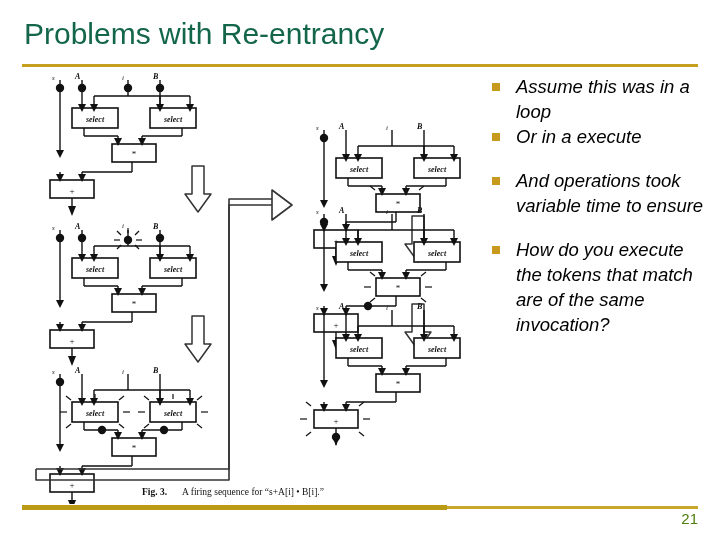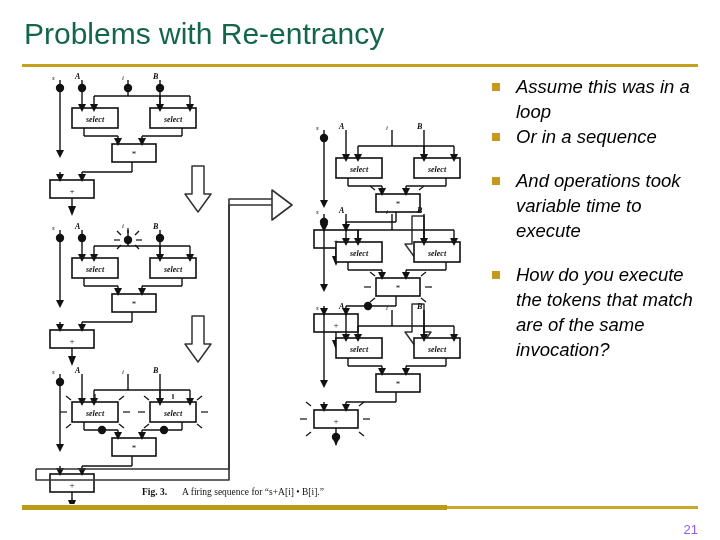--- a/index.html
+++ b/index.html
@@ -39,24 +39,23 @@
   }
   .footer-rule-right{
     position:absolute;
     left:447px; top:506px;
     width:251px; height:3px;
     background:#c9a72a;
   }
   .page-number{
     position:absolute;
     right:22px; top:510px;
-    font-size:13px;
-    color:#8b5cf6;
+    font-size:15px;
+    color:#4d7c0f;
     font-family:"Liberation Sans", sans-serif;
-    margin-top:12px;
   }
 
   
   .bullets{
     position:absolute;
     left:492px; top:74px;
     width:212px;
     font-style:italic;
   }
   .bullet-row{
@@ -387,28 +386,28 @@
 
   <div class="bullets">
 
     <div class="bullet-row">
       <span class="bullet-marker"></span>
       <span class="bullet-text">Assume this was in a loop</span>
     </div>
 
     <div class="bullet-row">
       <span class="bullet-marker"></span>
-      <span class="bullet-text">Or in a sequence</span>
+      <span class="bullet-text">Or in a execute</span>
     </div>
 
     <div class="gap-md"></div>
 
     <div class="bullet-row">
       <span class="bullet-marker"></span>
-      <span class="bullet-text">And operations took variable time to execute</span>
+      <span class="bullet-text">And operations took variable time to ensure</span>
     </div>
 
     <div class="gap-md"></div>
 
     <div class="bullet-row">
       <span class="bullet-marker"></span>
       <span class="bullet-text">How do you execute the tokens that match are of the same invocation?</span>
     </div>
 
   </div>

